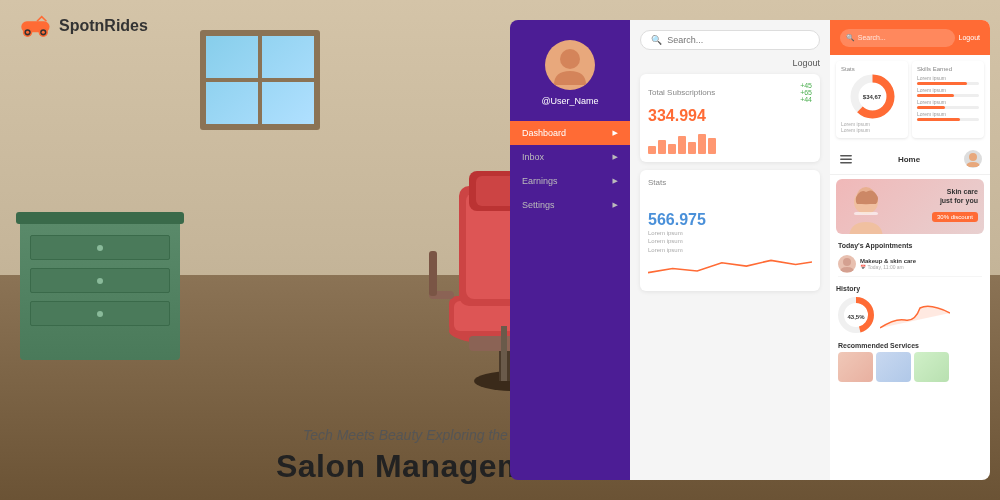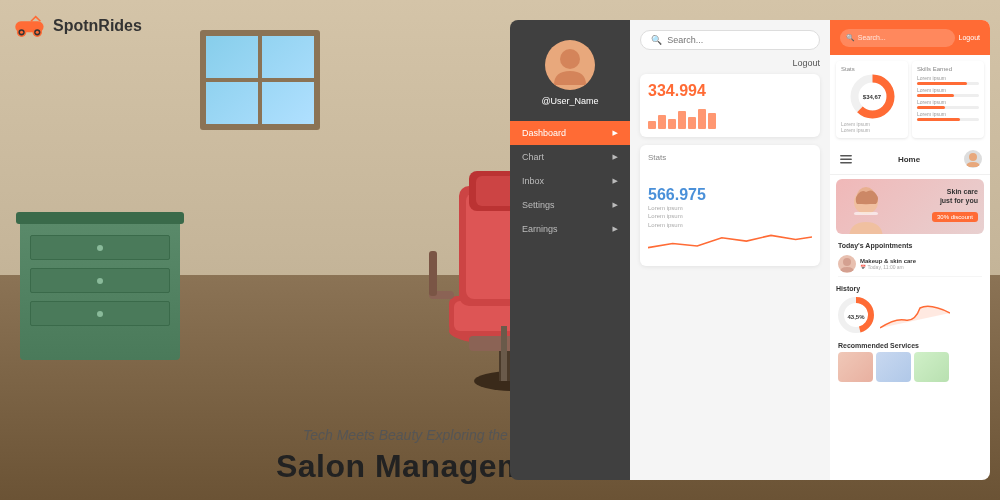--- a/index.html
+++ b/index.html
@@ -162,21 +162,21 @@
       position: absolute;
       bottom: 100px;
       left: 50%;
       transform: translateX(-45%);
     }
 
     
     .logo-area {
       position: absolute;
       top: 15px;
-      left: 15px;
+      left: 21px;
       display: flex;
       align-items: center;
       gap: 6px;
       z-index: 10;
     }
 
     .logo-icon {
       width: 32px;
       height: 22px;
     }
@@ -195,21 +195,21 @@
       width: 480px;
       height: 460px;
       display: flex;
       gap: 0;
       z-index: 5;
     }
 
     
     .sidebar-panel {
       width: 120px;
-      background: #404040;
+      background: #4c1d95;
       border-radius: 8px 0 0 8px;
       display: flex;
       flex-direction: column;
       align-items: center;
       padding: 20px 0;
       flex-shrink: 0;
     }
 
     .user-avatar {
       width: 50px;
@@ -657,49 +657,49 @@
       </svg>
     </div>
     <span class="user-name">@User_Name</span>
 
     <div class="sidebar-menu">
       <div class="sidebar-item active">
         <span>Dashboard</span>
         <span class="arrow">▶</span>
       </div>
       <div class="sidebar-item">
-        <span>Chart</span>
+        <span>Inbox</span>
         <span class="arrow">▶</span>
       </div>
       <div class="sidebar-item">
-        <span>Inbox</span>
+        <span>Earnings</span>
         <span class="arrow">▶</span>
       </div>
       <div class="sidebar-item">
         <span>Settings</span>
         <span class="arrow">▶</span>
       </div>
-      <div class="sidebar-item">
-        <span>Earnings</span>
-        <span class="arrow">▶</span>
-      </div>
     </div>
   </div>
 
   <div class="stats-panel">
 
     <div class="search-bar">
       <span style="font-size:9px;color:#aaa;">🔍</span>
       <input type="text" style="font-size: 9px; border: none; outline: none; width: 100%;" placeholder="Search...">
     </div>
     <div style="display:flex;justify-content:flex-end;margin-bottom:6px;">
       <button style="background:transparent;border:none;font-size:9px;color:#555;cursor:pointer;">Logout</button>
     </div>
 
     <div class="stats-card">
+      <div class="card-header">
+        <span class="card-title">Total Subscriptions</span>
+        <span class="card-change">+45<br>+65<br>+44</span>
+      </div>
       <div class="card-value">334.994</div>
       <div class="mini-chart">
         <div class="mini-bar" style="width:8px;height:8px;"></div>
         <div class="mini-bar" style="width:8px;height:14px;"></div>
         <div class="mini-bar" style="width:8px;height:10px;"></div>
         <div class="mini-bar" style="width:8px;height:18px;"></div>
         <div class="mini-bar" style="width:8px;height:12px;"></div>
         <div class="mini-bar" style="width:8px;height:20px;"></div>
         <div class="mini-bar" style="width:8px;height:16px;"></div>
       </div>

